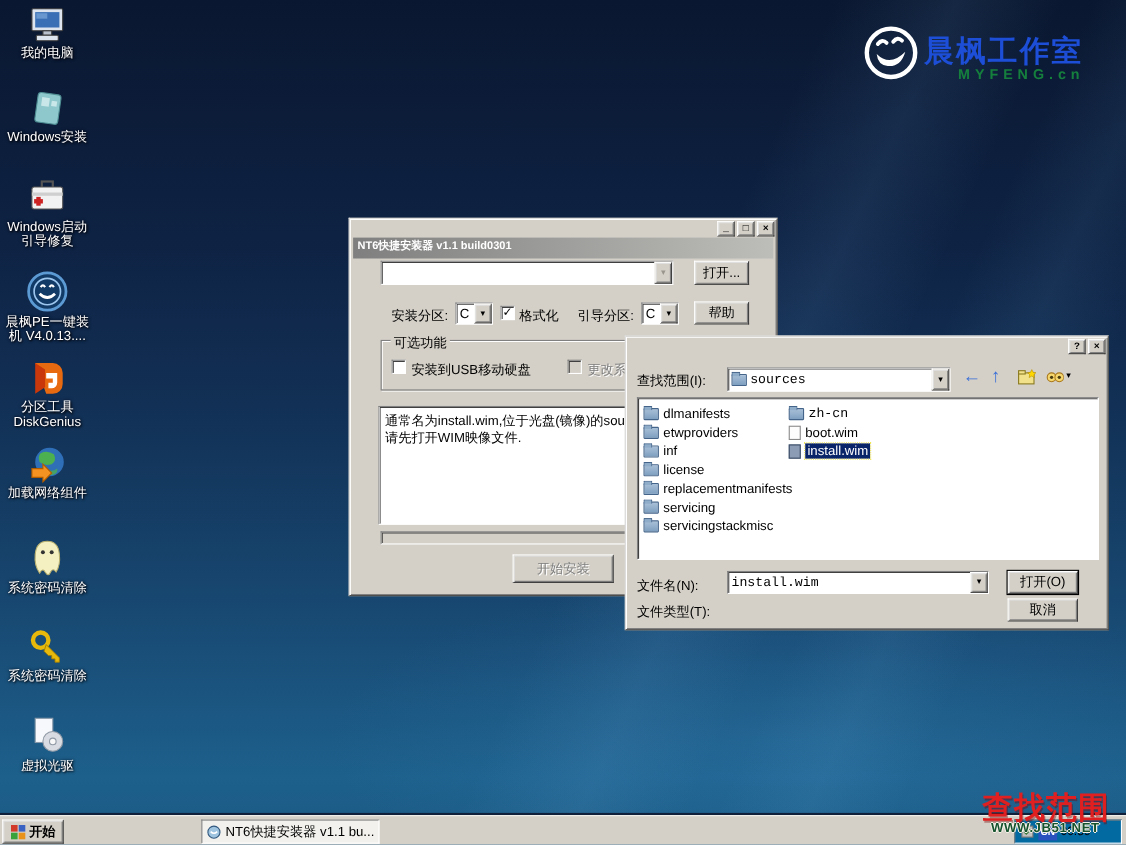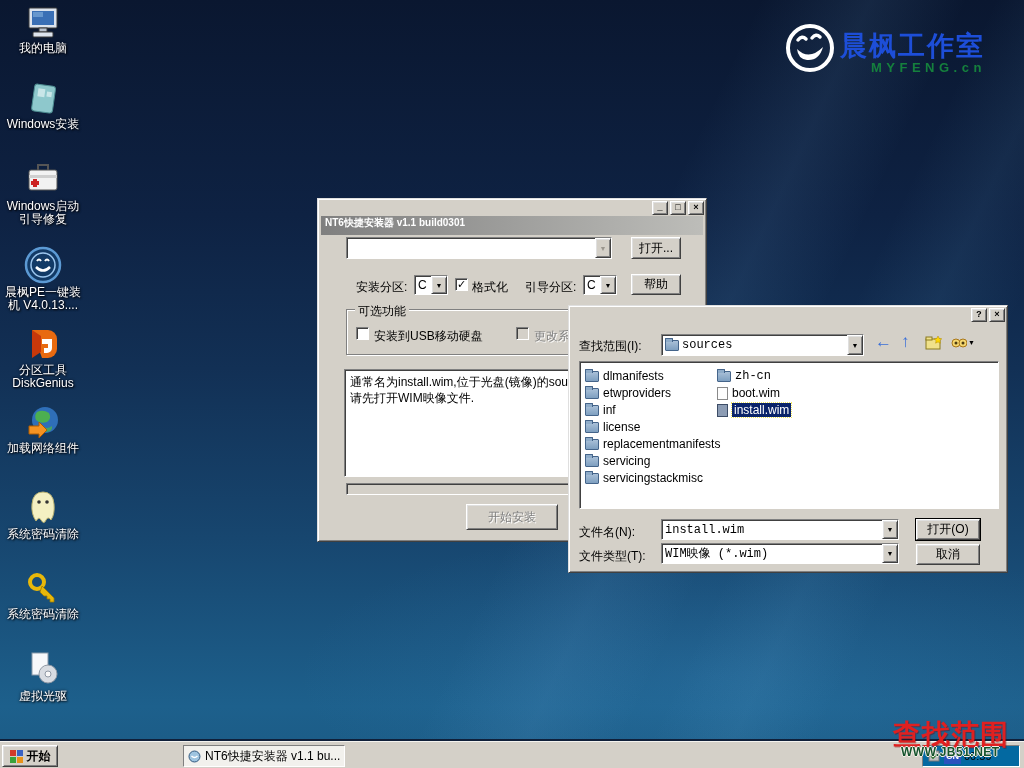--- a/index.html
+++ b/index.html
@@ -330,24 +330,20 @@
   <div class="ctl-label" style="left:10px;top:218px;">文件名(N):</div>
   <div class="sunken combo" style="left:92px;top:213px;width:238px;height:21px;">
     <div class="val mono">install.wim</div>
     <div class="drop-btn">▼</div>
   </div>
   <div class="btn3d default" style="left:347px;top:213px;width:64px;height:21px;">
     <span>打开(O)</span>
   </div>
 
   <div class="ctl-label" style="left:10px;top:242px;">文件类型(T):</div>
-  <div class="sunken combo" style="left:92px;top:237px;width:238px;height:21px;">
-    <div class="val mono">WIM映像 (*.wim)</div>
-    <div class="drop-btn">▼</div>
-  </div>
   <div class="btn3d" style="left:347px;top:238px;width:64px;height:21px;">
     <span>取消</span>
   </div>
 </div>
 
 <div class="taskbar">
   <div class="btn3d" style="left:2px;top:3px;width:56px;height:22px;font-weight:bold;">
     <span class="start-grid">
       <i style="background:#d23a2a;"></i>
         <i style="background:#3a62c2;"></i>

